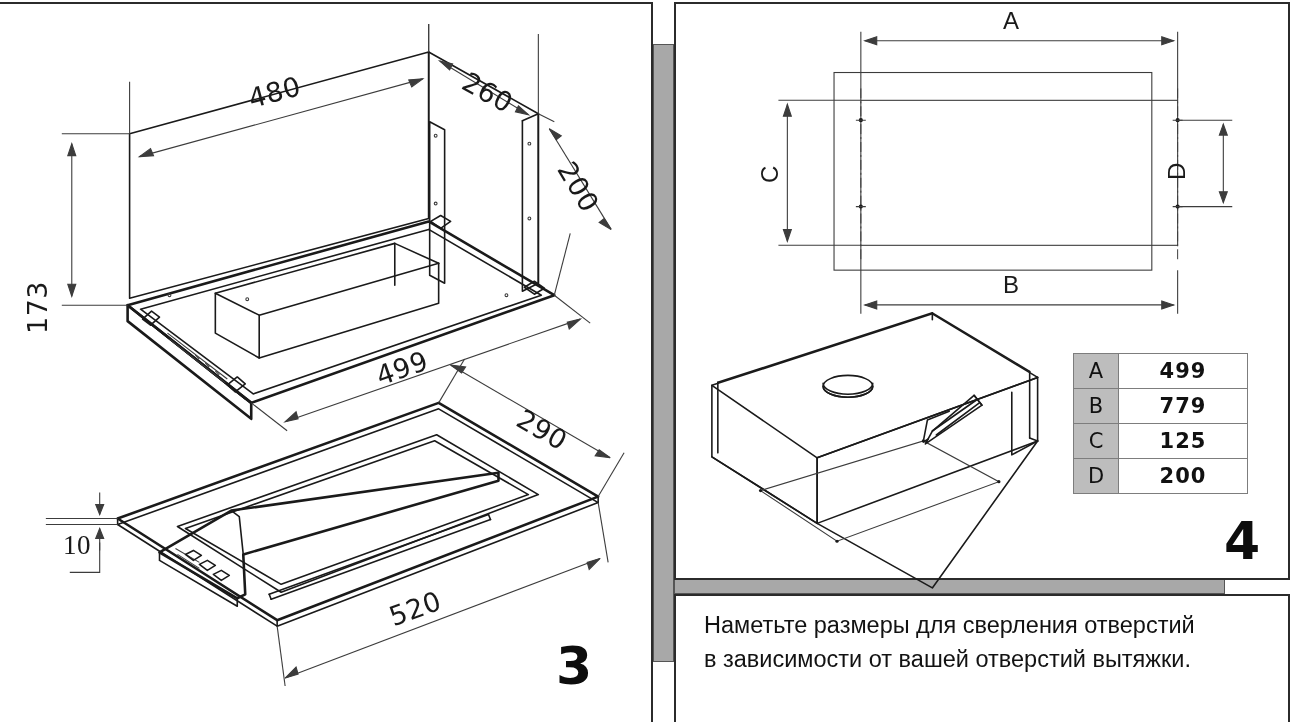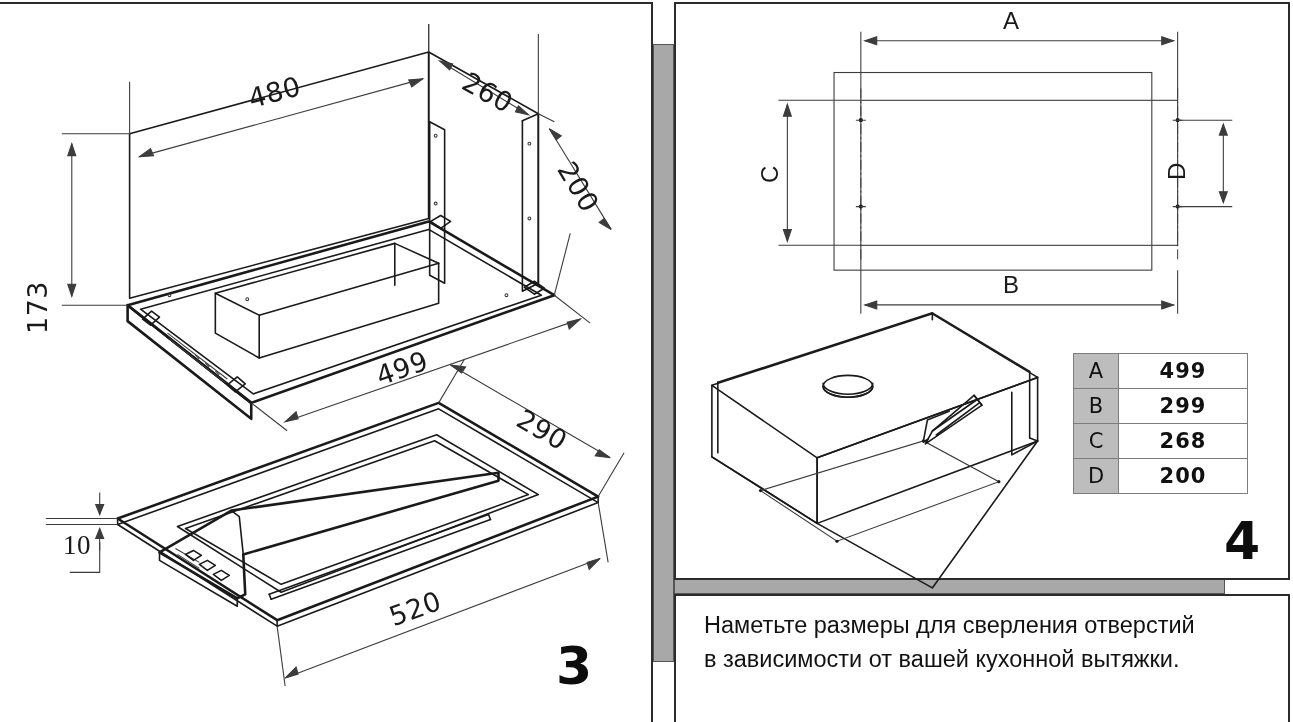--- a/index.html
+++ b/index.html
@@ -398,35 +398,35 @@
   </div>
 
   <table id="dim-table">
     <tbody>
       <tr>
         <td class="key">A</td>
         <td class="val">499</td>
       </tr>
       <tr>
         <td class="key">B</td>
-        <td class="val">299</td>
+        <td class="val">779</td>
       </tr>
       <tr>
         <td class="key">C</td>
-        <td class="val">268</td>
+        <td class="val">125</td>
       </tr>
       <tr>
         <td class="key">D</td>
         <td class="val">200</td>
       </tr>
     </tbody>
   </table>
 
   <div class="stepnum" id="step-4">4</div>
 
   <div class="panel" id="panel-right-caption"></div>
 
   <div id="caption-text">
     <span>Наметьте размеры для сверления отверстий</span>
-    <span>в зависимости от вашей кухонной вытяжки.</span>
+    <span>в зависимости от вашей отверстий вытяжки.</span>
   </div>
 
 </div>
 
 </body></html>

